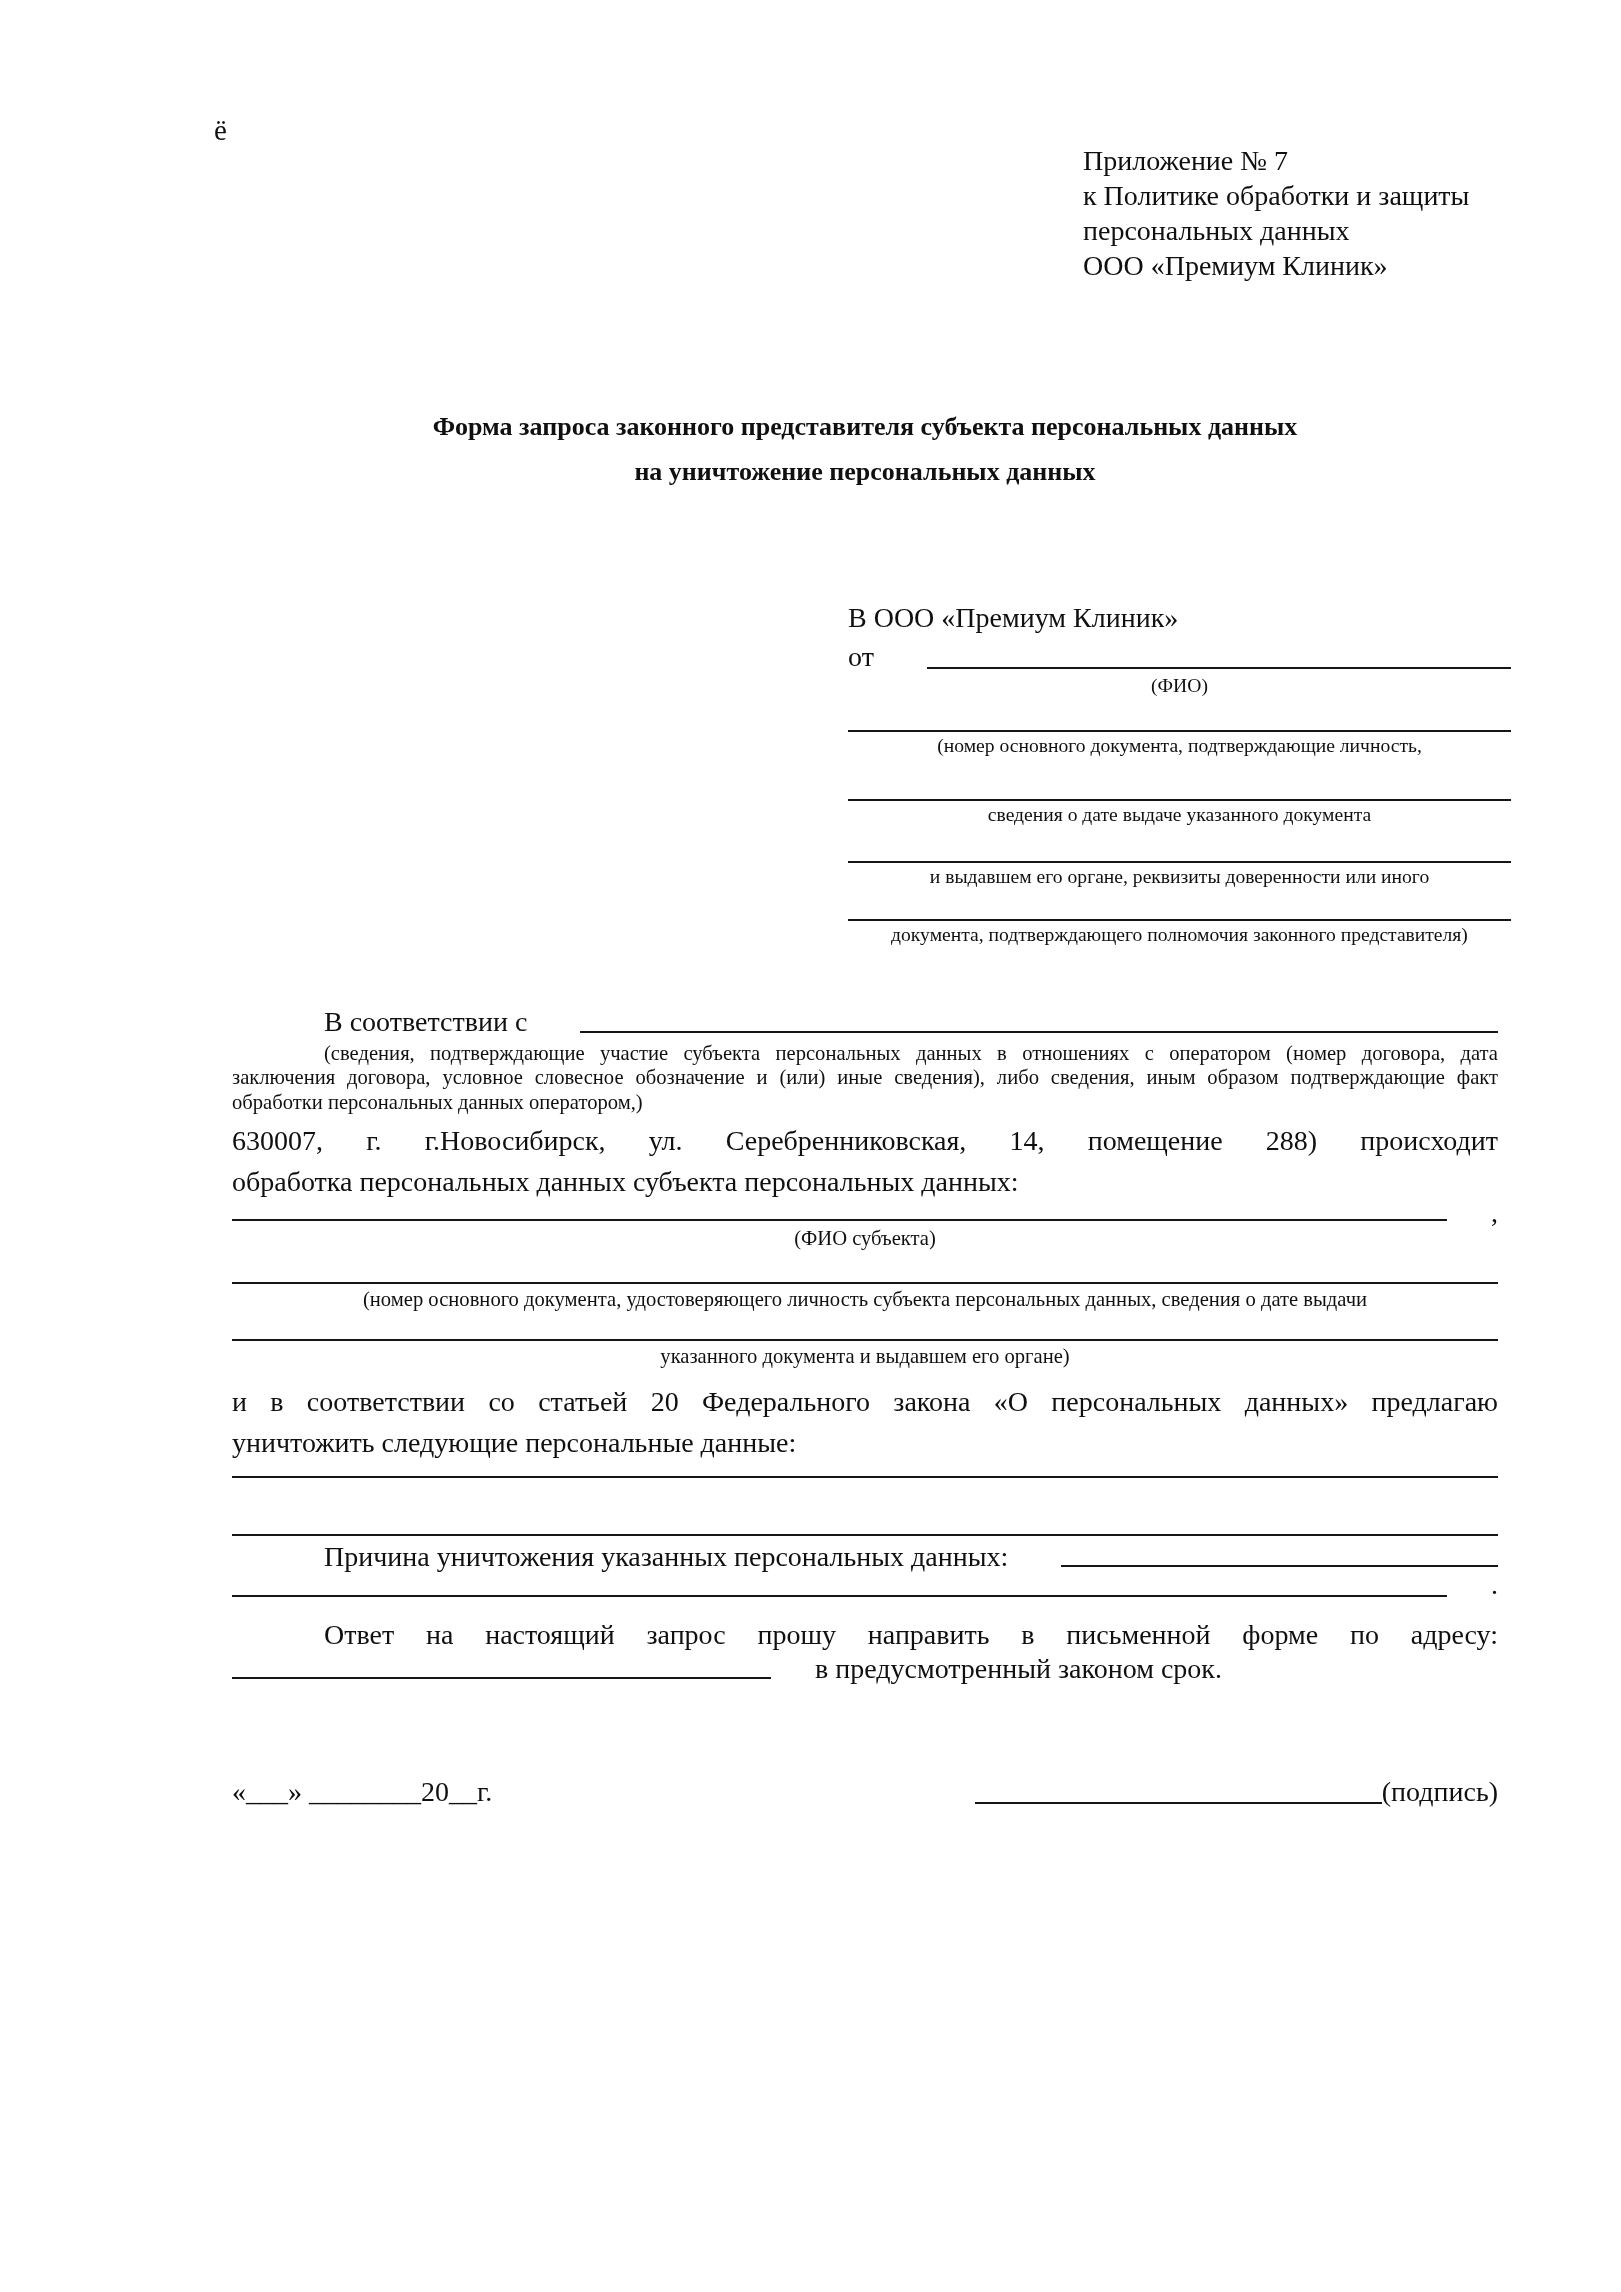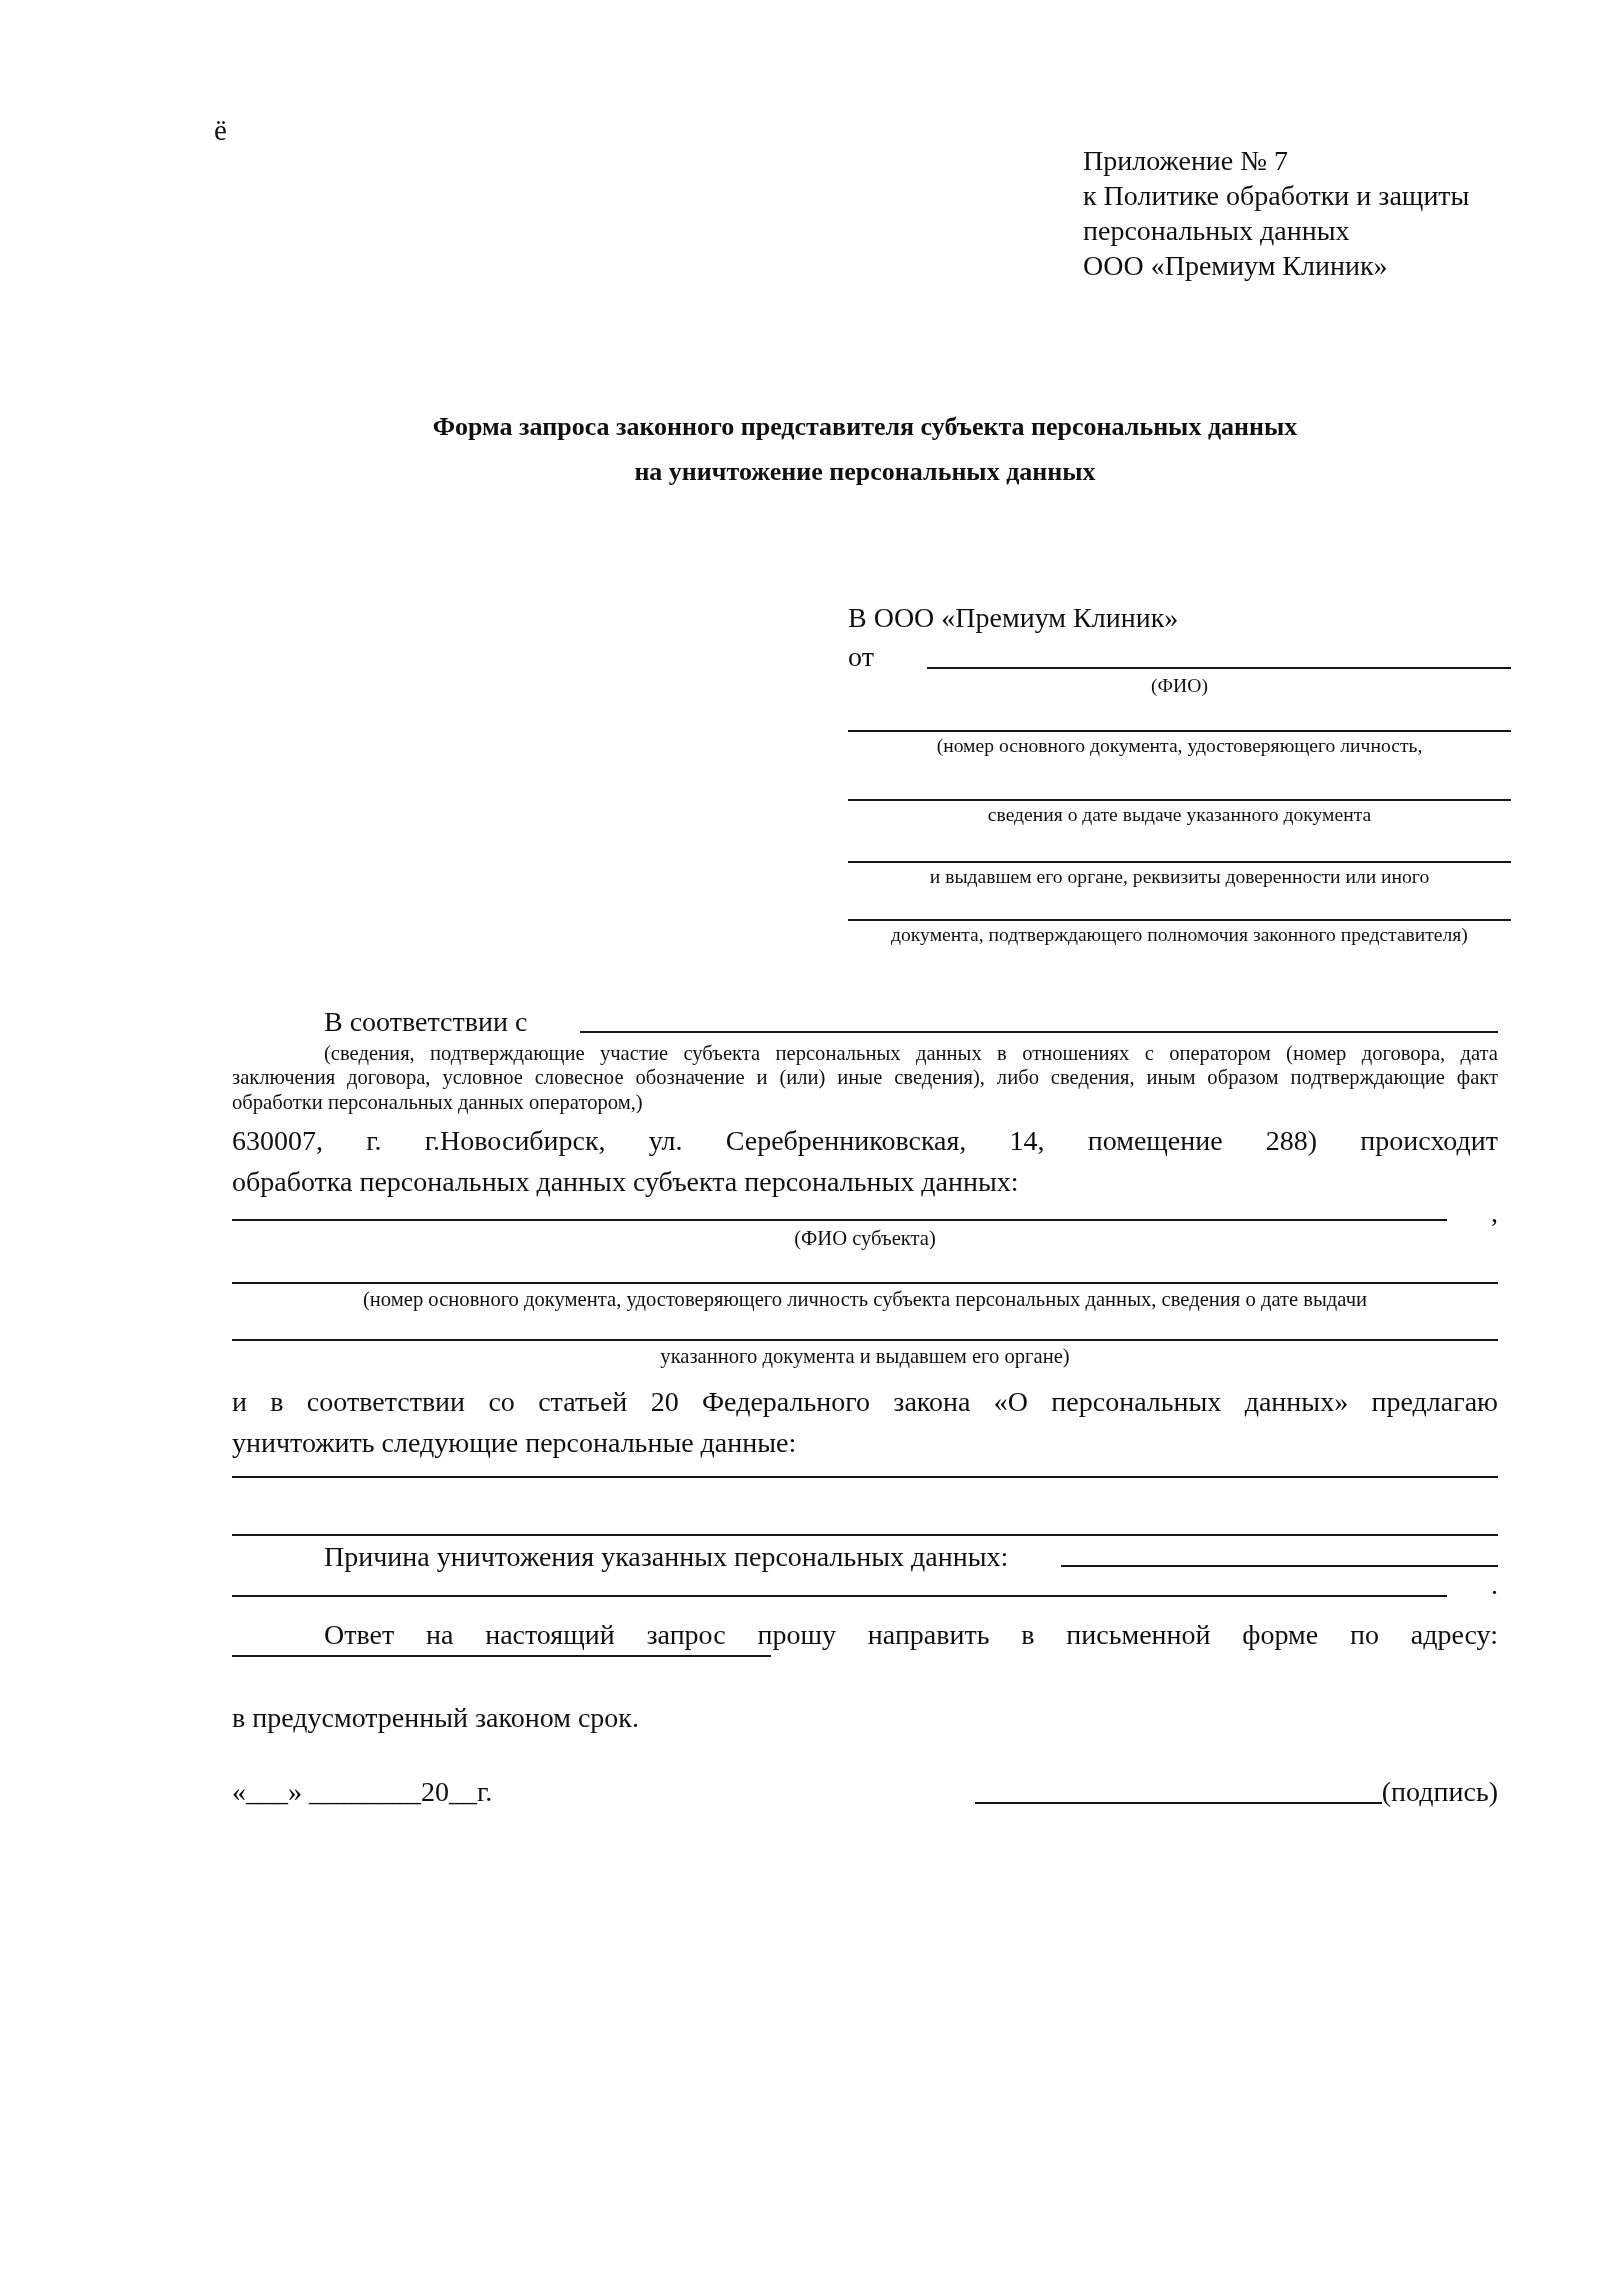--- a/index.html
+++ b/index.html
@@ -33,21 +33,21 @@
   .smallcap .j1{text-indent:92px;}
   .par{font-size:28px;line-height:41px;margin-top:5.9px;}
   .par .j{text-align:justify;text-align-last:justify;}
   .comma-row{height:21.6px;font-size:28px;line-height:21.6px;}
   .cap-c{font-size:20.6px;line-height:22.5px;text-align:center;margin-top:3.9px;}
   .blankA{height:32px;} .blankB{height:29px;} .blankC{height:12.7px;} .blankD{height:56px;}
   .req{margin-top:13.7px;}
   .reason{margin-top:7.8px;font-size:28px;height:26.5px;line-height:26.5px;}
   .period-row{height:30px;font-size:28px;line-height:30px;}
   .reply1{margin-top:19.6px;font-size:28px;line-height:29px;text-indent:92px;text-align:justify;text-align-last:justify;}
-  .reply2{margin-top:5.9px;height:27.4px;font-size:28px;line-height:27.4px;flex-direction:column;}
+  .reply2{margin-top:5.9px;height:27.4px;font-size:28px;line-height:27.4px;}
   .reply-fill{width:539px;border-bottom:2.9px solid #161616;margin-bottom:2.9px;}
   .sig{margin-top:94px;font-size:28px;height:31px;line-height:31px;justify-content:space-between;align-items:flex-end;}
   .sig-right{display:flex;align-items:flex-end;}
   .sig-line{width:407px;border-bottom:2.9px solid #161616;margin-bottom:2.9px;}
 </style>
 </head>
 <body>
 
 <div class="page">
 
@@ -67,21 +67,21 @@
 
   <div class="addr">
     <div>В ООО «Премиум Клиник»</div>
     <div class="row addr-from">
       <span>от</span>
       <span class="fill"></span>
     </div>
     <div class="cap">(ФИО)</div>
 
     <div class="bl bl1"></div>
-    <div class="cap">(номер основного документа, удостоверяющего личность,</div>
+    <div class="cap">(номер основного документа, подтверждающие личность,</div>
 
     <div class="bl bl2"></div>
     <div class="cap">сведения о дате выдаче указанного документа</div>
 
     <div class="bl bl3"></div>
     <div class="cap">и выдавшем его органе, реквизиты доверенности или иного</div>
 
     <div class="bl bl4"></div>
     <div class="cap">документа, подтверждающего полномочия законного представителя)</div>
   </div>

